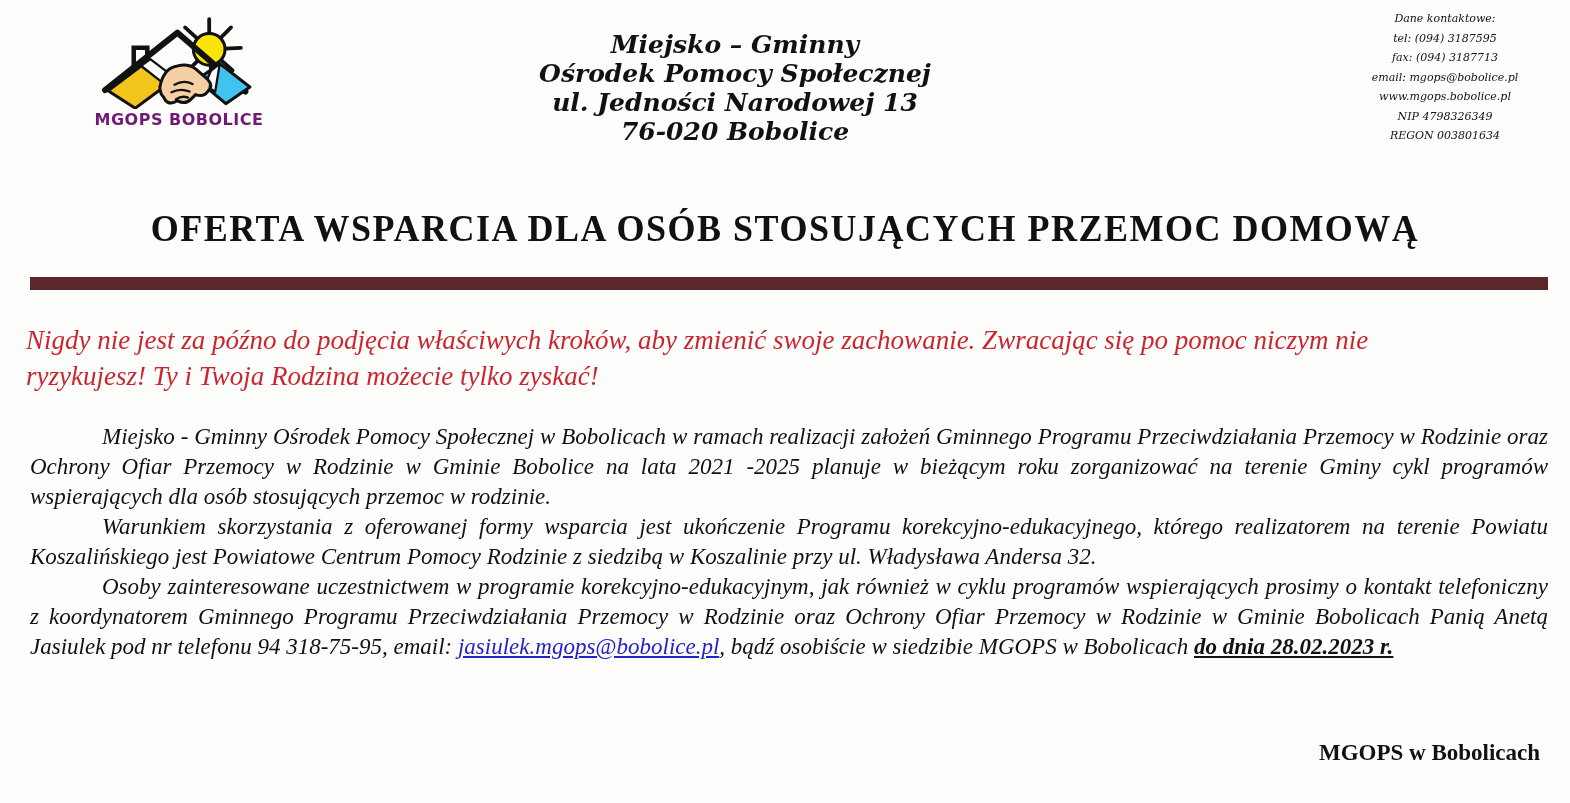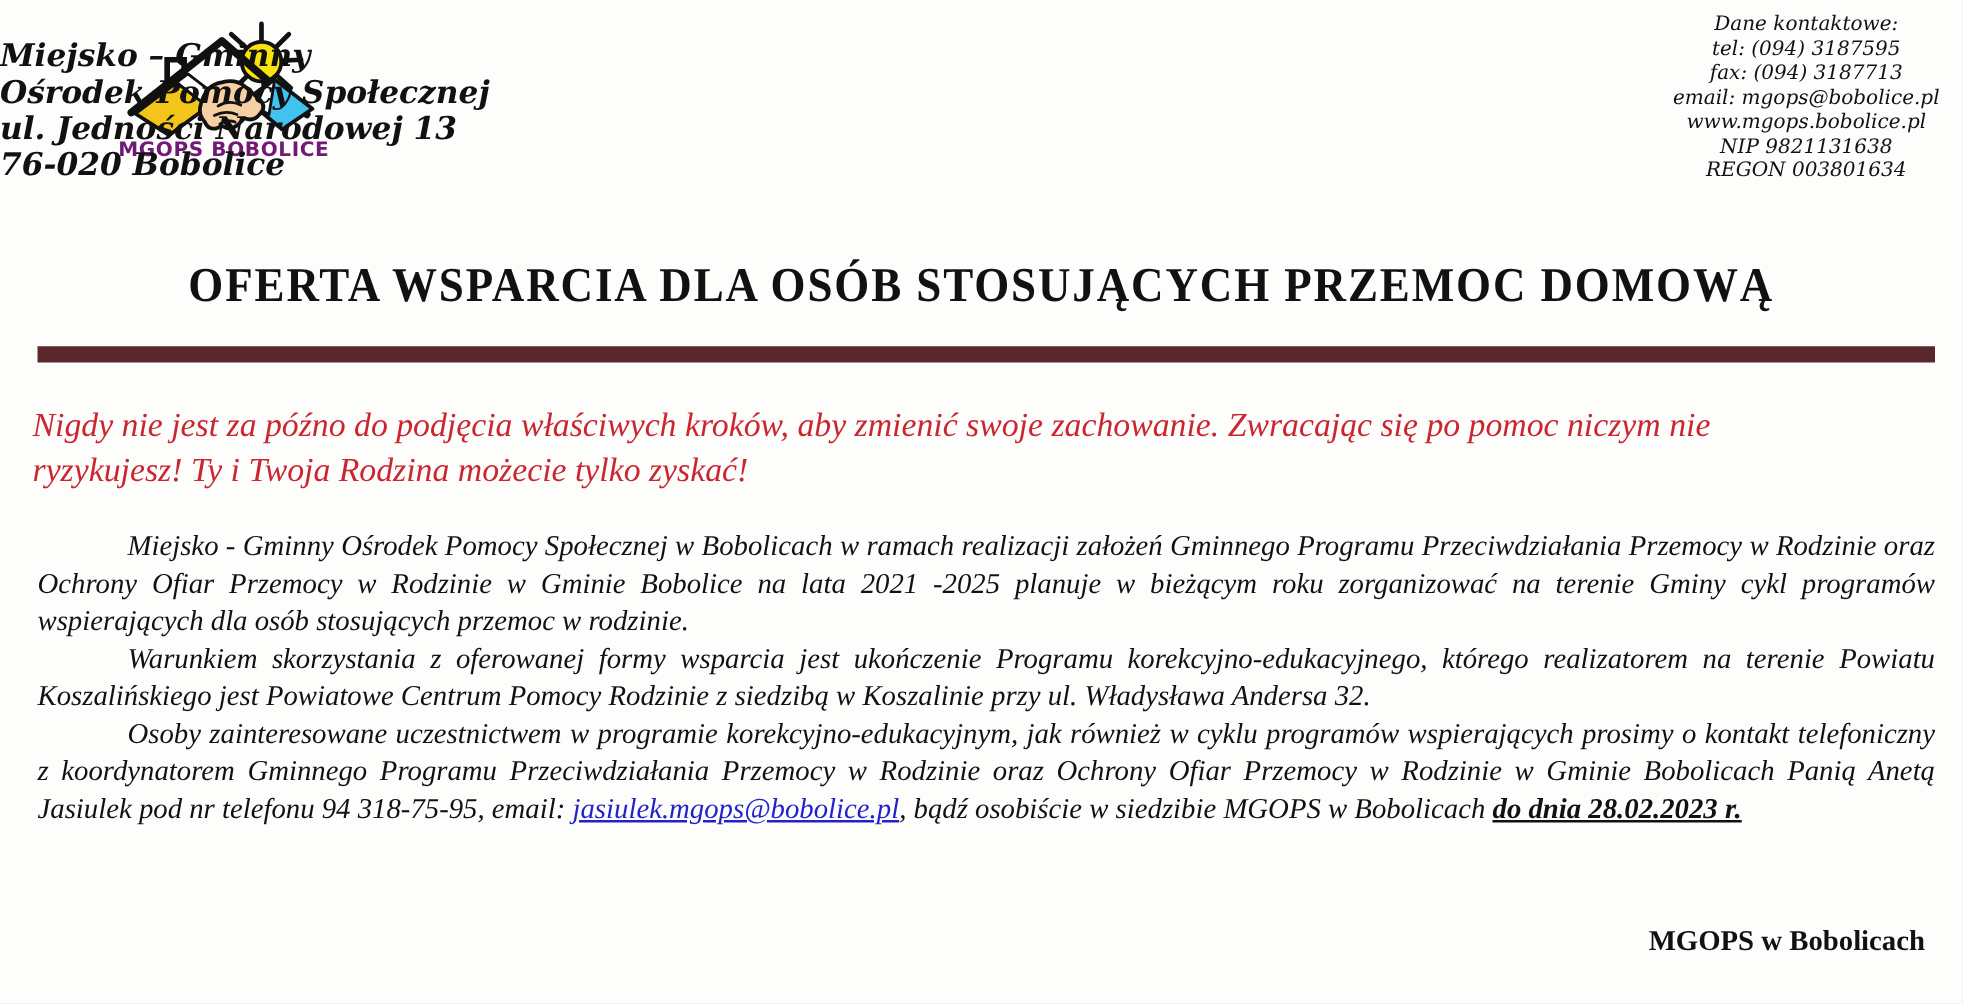--- a/index.html
+++ b/index.html
@@ -17,32 +17,33 @@
   .logo-art { display:block; margin:0 auto; }
   .logo-caption {
     margin-top:1px; text-align:center;
     font-family:"DejaVu Sans", sans-serif;
     font-weight:700; font-size:16px; letter-spacing:0.5px;
     color:#701a75; white-space:nowrap;
   }
 
   .org-block {
     position:absolute; left:0; top:30px; width:1470px;
+    text-align:center;
     font-family:"DejaVu Serif", serif;
     font-weight:700; font-style:italic;
     font-size:25px; line-height:29px;
     white-space:nowrap;
   }
 
   .contact-block {
     position:absolute; right:10px; top:9px; width:230px;
     text-align:center;
     font-family:"DejaVu Serif", serif;
     font-style:italic;
-    font-size:16px; line-height:19.5px;
+    font-size:11px; line-height:19.5px;
     white-space:nowrap;
   }
 
   
   .doc-title {
     position:absolute; left:0; right:0; top:205px;
     text-align:center;
     font-family:"Liberation Serif", serif;
     font-weight:700; font-size:36px; letter-spacing:1.5px;
     white-space:nowrap;
@@ -133,21 +134,21 @@
     <div>ul. Jedności Narodowej 13</div>
     <div>76-020 Bobolice</div>
   </div>
 
   <div class="contact-block">
     <div>Dane kontaktowe:</div>
     <div>tel: (094) 3187595</div>
     <div>fax: (094) 3187713</div>
     <div>email: mgops@bobolice.pl</div>
     <div>www.mgops.bobolice.pl</div>
-    <div>NIP 9821131638</div>
+    <div>NIP 4798326349</div>
     <div>REGON 003801634</div>
   </div>
 
   <div class="doc-title">OFERTA WSPARCIA DLA OSÓB STOSUJĄCYCH PRZEMOC DOMOWĄ</div>
 
   <div class="divider-bar" style="background: rgb(90, 40, 43);"></div>
 
   <div class="notice" style="color: rgb(203, 38, 48);">
     <div>Nigdy nie jest za późno do podjęcia właściwych kroków, aby zmienić swoje zachowanie. Zwracając się po pomoc niczym nie</div>
     <div>ryzykujesz! Ty i Twoja Rodzina możecie tylko zyskać!</div>

